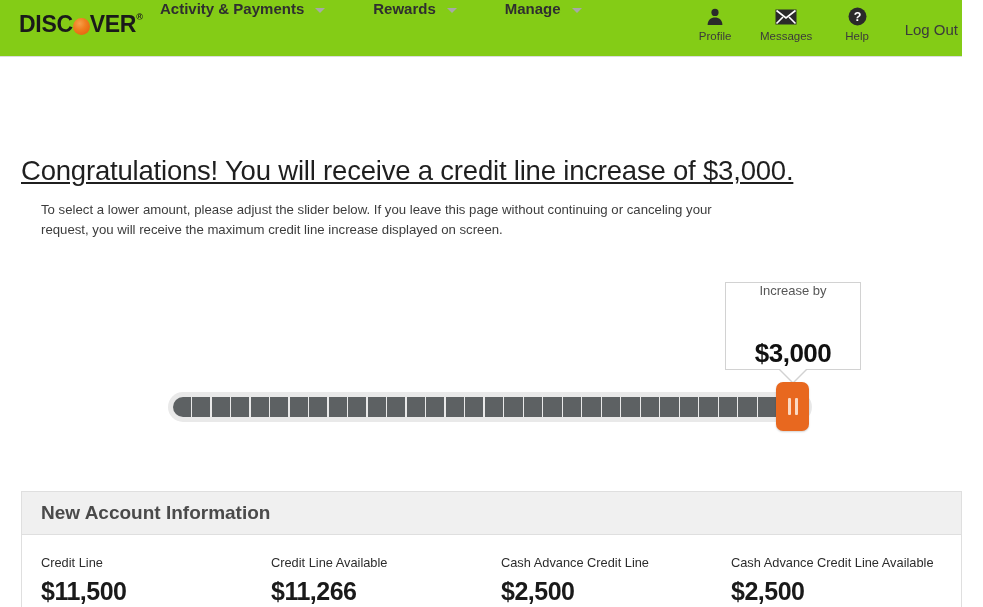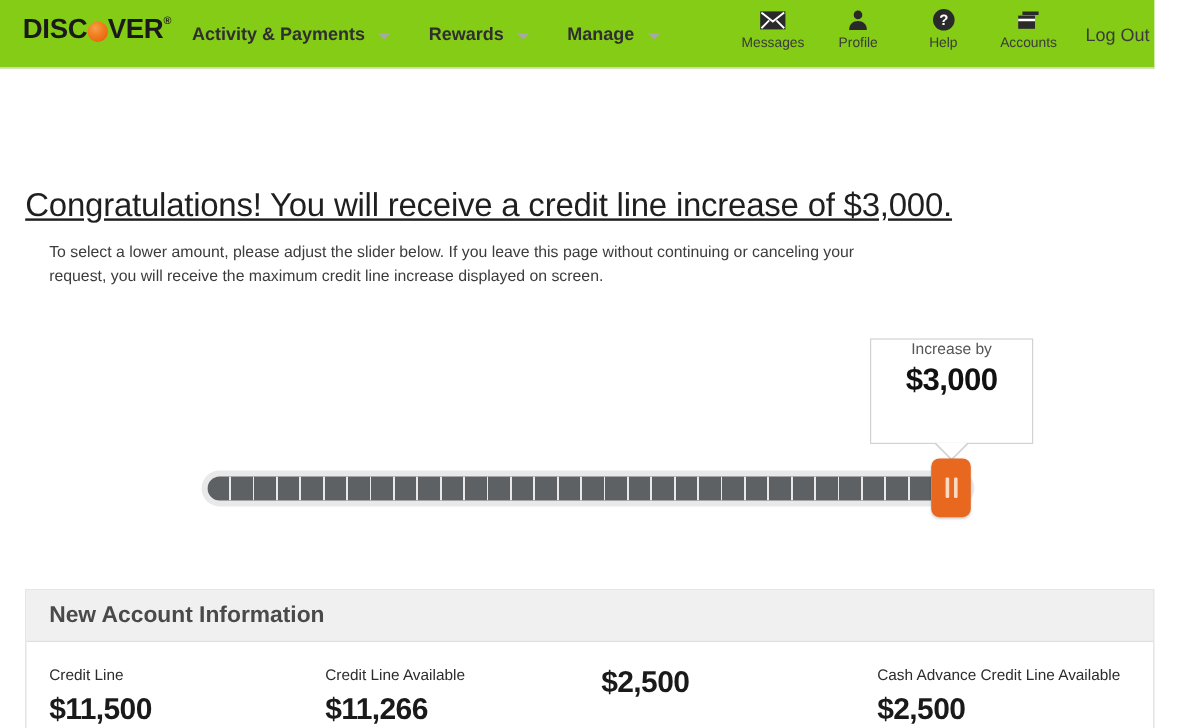--- a/index.html
+++ b/index.html
@@ -49,22 +49,22 @@
     position: relative;
     top: -7px;
     font-weight: bold;
   }
 
   .nav-menu {
     position: absolute;
     left: 160px; top: 0;
     height: 57px;
     display: flex;
-    align-items: center;
-    gap: 0px;
+    align-items: flex-start;
+    gap: 16px;
   }
   .nav-item {
     display: flex;
     align-items: center;
     font-size: 15px;
     font-weight: bold;
     color: #2f2f2f;
     margin-right: 32px;
     cursor: pointer;
     white-space: nowrap;
@@ -157,21 +157,21 @@
   .callout {
     position: absolute;
     left: 725px; top: 0px;
     width: 136px;
     height: 88px;
     background: #ffffff;
     border: 1px solid #d2d2d2;
     display: flex;
     flex-direction: column;
     align-items: center;
-    justify-content: flex-start;
+    justify-content: space-between;
   }
   .callout-label {
     font-size: 13px;
     color: #565656;
     margin-bottom: 3px;
   }
   .callout-value {
     font-size: 26px;
     font-weight: bold;
     color: #111111;
@@ -312,60 +312,50 @@
     <div class="nav-item">
       <span>Manage</span>
       <span class="nav-caret"></span>
     </div>
   </div>
 
   <div class="util-nav">
 
     <div class="util-item">
       <div class="util-icon">
+        <svg width="18" height="18" viewBox="0 0 18 18">
+            <circle cx="9" cy="4.4" r="3.6" fill="#2a2a2a"></circle>
+            <path d="M1.6 17 C1.6 11.8 5 9.4 9 9.4 C13 9.4 16.4 11.8 16.4 17 Z" fill="#2a2a2a"></path>
+          </svg>
+      </div>
+      <div class="util-label">Profile</div>
+    </div>
+
+    <div class="util-item">
+      <div class="util-icon">
         <svg width="22" height="16" viewBox="0 0 22 16">
             <rect x="0.5" y="0.5" width="21" height="15" fill="#2a2a2a"></rect>
             <path d="M1.5 1.5 L11 9 L20.5 1.5" stroke="#ffffff" stroke-width="1.6" fill="none"></path>
             <path d="M1.5 14.5 L8 8 M20.5 14.5 L14 8" stroke="#ffffff" stroke-width="1.6" fill="none"></path>
           </svg>
       </div>
       <div class="util-label">Messages</div>
-    </div>
-
-    <div class="util-item">
-      <div class="util-icon">
-        <svg width="18" height="18" viewBox="0 0 18 18">
-            <circle cx="9" cy="4.4" r="3.6" fill="#2a2a2a"></circle>
-            <path d="M1.6 17 C1.6 11.8 5 9.4 9 9.4 C13 9.4 16.4 11.8 16.4 17 Z" fill="#2a2a2a"></path>
-          </svg>
-      </div>
-      <div class="util-label">Profile</div>
     </div>
 
     <div class="util-item">
       <div class="util-icon">
         <svg width="19" height="19" viewBox="0 0 19 19">
             <circle cx="9.5" cy="9.5" r="9" fill="#2a2a2a"></circle>
             <text x="9.5" y="14" font-family="Liberation Sans, sans-serif" font-size="12.5" font-weight="bold" fill="#ffffff" text-anchor="middle">?</text>
           </svg>
       </div>
       <div class="util-label">Help</div>
     </div>
 
 
-    <div class="util-item">
-      <div class="util-icon">
-        <svg width="20" height="18" viewBox="0 0 20 18">
-            <path d="M5 1.5 L18.5 1.5 L18.5 4.5 L5 4.5 Z" fill="#2a2a2a"></path>
-            <rect x="1.5" y="5" width="14" height="11" fill="#2a2a2a"></rect>
-            <rect x="1.5" y="7.6" width="14" height="2.1" fill="#ffffff"></rect>
-          </svg>
-      </div>
-      <div class="util-label">Accounts</div>
-    </div>
 
     <div class="logout">Log Out</div>
   </div>
 </div>
 
 <div class="page">
 
   <h1 class="headline">Congratulations! You will receive a credit line increase of $3,000.</h1>
   <p class="subtext">To select a lower amount, please adjust the slider below. If you leave this page without continuing or canceling your request, you will receive the maximum credit line increase displayed on screen.</p>
 
@@ -398,20 +388,21 @@
     <div class="card-body">
       <div class="stat">
         <div class="stat-label">Credit Line</div>
         <div class="stat-value">$11,500</div>
       </div>
       <div class="stat">
         <div class="stat-label">Credit Line Available</div>
         <div class="stat-value">$11,266</div>
       </div>
       <div class="stat">
+        <div class="stat-label">Cash Advance Credit Line</div>
         <div class="stat-value">$2,500</div>
       </div>
       <div class="stat">
         <div class="stat-label">Cash Advance Credit Line Available</div>
         <div class="stat-value">$2,500</div>
       </div>
     </div>
   </div>
 
 </div>

